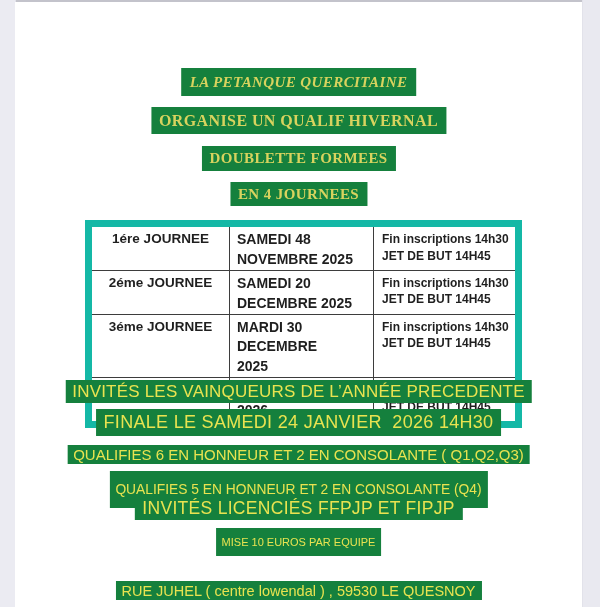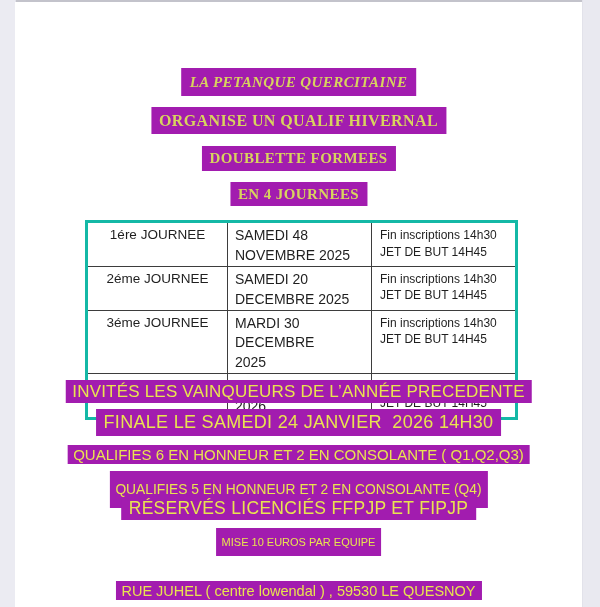--- a/index.html
+++ b/index.html
@@ -10,34 +10,34 @@
   }
   .top-line{position:absolute;top:0;left:0;width:600px;height:2px;background:#c3c3cb;}
   .side-margin{position:absolute;top:0;height:607px;}
   .side-margin.left{left:0;width:15px;background:#ebebf2;border-right:1px solid #e2e2ea;}
   .side-margin.right{left:582px;width:18px;background:#e9e9f0;border-left:1px solid #e2e2ea;}
 
   .page{position:absolute;left:15px;top:2px;width:567px;height:605px;background:#fff;}
 
   .bar{
     position:absolute;left:50%;transform:translateX(-50%);
-    background:#a21caf;color:#d8d35e;white-space:pre;
+    background:#15803d;color:#d8d35e;white-space:pre;
     display:flex;align-items:center;justify-content:center;
     box-sizing:border-box;
   }
   .serif{font-family:"Liberation Serif", serif;font-weight:bold;letter-spacing:.4px;}
   .b-title   {top:66px; height:28px;padding:0 9px;font-size:15px;font-style:italic;}
   .b-sub1    {top:105px;height:27px;padding:0 8px;font-size:16px;}
   .b-sub2    {top:144px;height:25px;padding:0 8px;font-size:15px;}
   .b-sub3    {top:180px;height:24px;padding:0 8px;font-size:15px;}
 
   table.sched{
     position:absolute;left:70px;top:218px;width:430px;
     border-collapse:collapse;table-layout:fixed;
-    border:3px solid #14b8a6;color:#1f1f1f;
+    border:7px solid #14b8a6;color:#1f1f1f;font-weight:bold;
   }
   table.sched td{border:1.5px solid #3d3d3d;vertical-align:top;overflow:hidden;}
   col.c1{width:141px;}col.c2{width:144px;}col.c3{width:145px;}
   tr.r1{height:33px;}tr.r2{height:41px;}tr.r3{height:40px;}tr.r4{height:43px;}
   td.day {text-align:center;font-size:13.5px;padding-top:4px;}
   td.date{font-size:14px;padding:3px 2px 0 7px;line-height:1.42;white-space:pre-line;}
   td.info{font-size:12px;padding:4px 2px 0 8px;line-height:1.38;white-space:pre-line;}
 
   .banner{color:#e9e350;font-weight:normal;}
   .b-invites {top:378px;height:23px;padding:0 7px;font-size:17px;letter-spacing:.2px;}
@@ -97,17 +97,17 @@
         <td class="info">Fin inscriptions 14h30
 JET DE BUT 14H45</td>
       </tr>
     </tbody>
   </table>
 
   <div class="bar banner b-invites">INVITÉS LES VAINQUEURS DE L’ANNÉE PRECEDENTE</div>
   <div class="bar banner b-finale">FINALE LE SAMEDI 24 JANVIER  2026 14H30</div>
   <div class="bar banner b-qual6">QUALIFIES 6 EN HONNEUR ET 2 EN CONSOLANTE ( Q1,Q2,Q3)</div>
   <div class="bar banner b-qual5">QUALIFIES 5 EN HONNEUR ET 2 EN CONSOLANTE (Q4)</div>
-  <div class="bar banner b-reserve">RÉSERVÉS LICENCIÉS FFPJP ET FIPJP</div>
+  <div class="bar banner b-reserve">INVITÉS LICENCIÉS FFPJP ET FIPJP</div>
   <div class="bar banner b-mise">MISE 10 EUROS PAR EQUIPE</div>
   <div class="bar banner b-rue">RUE JUHEL ( centre lowendal ) , 59530 LE QUESNOY</div>
 
 </div>
 
 </body></html>

